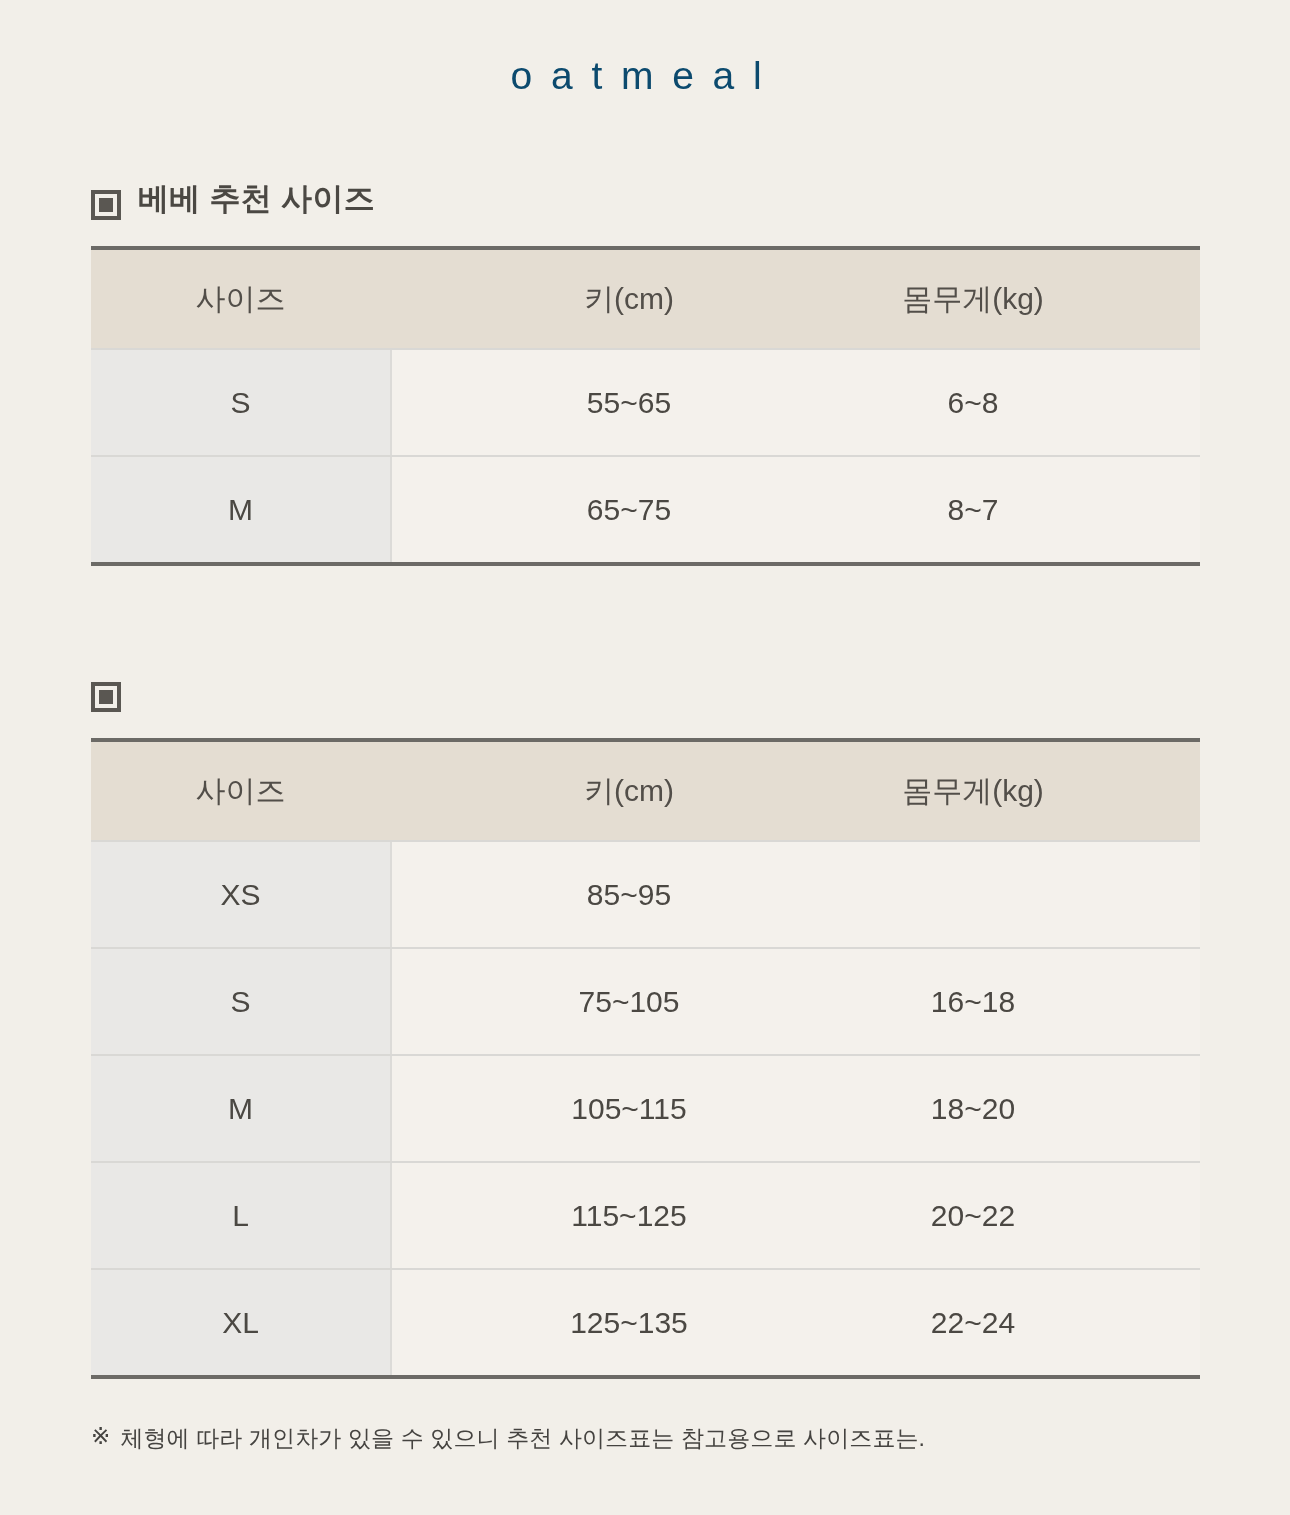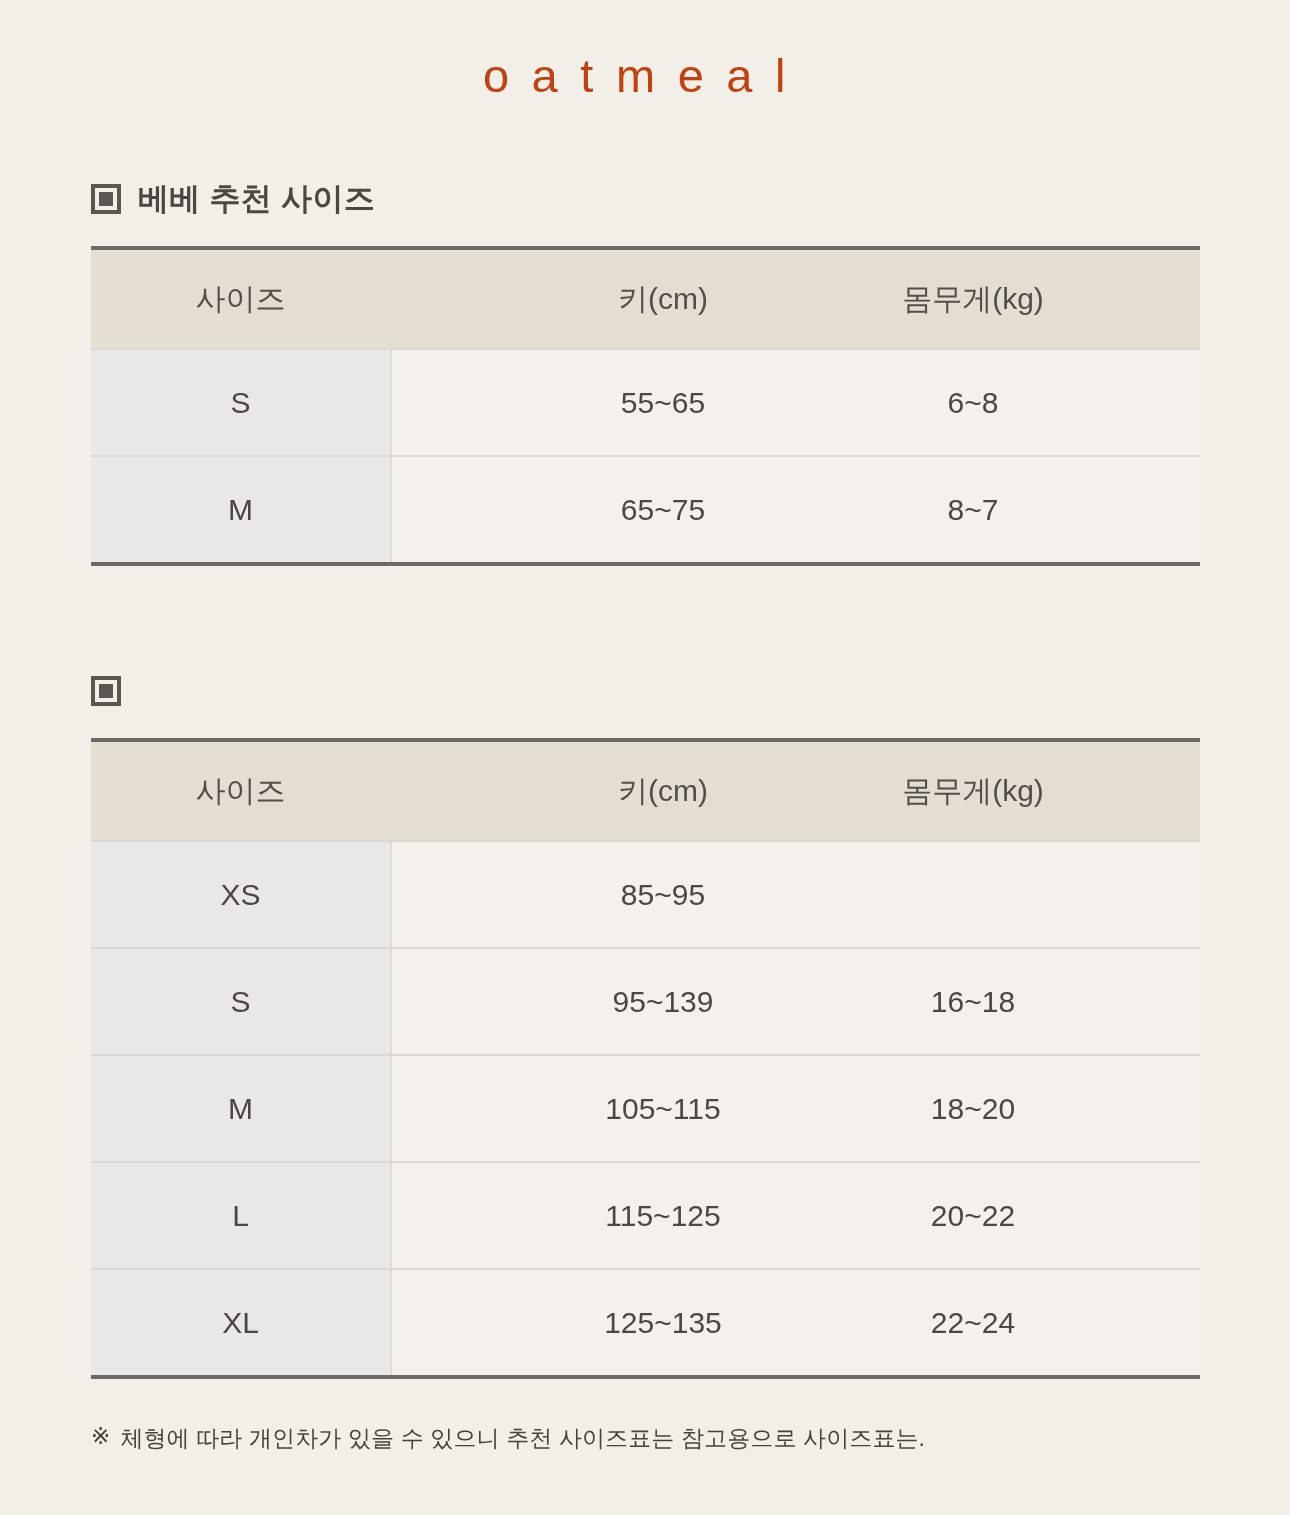--- a/index.html
+++ b/index.html
@@ -13,30 +13,30 @@
   .content {
     width: 1109px;
     margin-left: 91px;
   }
   
   .logo {
     margin-top: 46px;
     height: 60px;
     line-height: 60px;
     text-align: center;
-    font-size: 47px;
+    font-size: 39px;
     font-weight: 400;
     letter-spacing: 0.48em;
-    color: #c2410c;
+    color: #0c4a6e;
     white-space: nowrap;
   }
   
   .sec-title {
     display: flex;
-    align-items: center;
+    align-items: flex-end;
     gap: 17px;
     height: 42px;
   }
   .sec-title.first { margin-top: 72px; }
   .sec-title.second { margin-top: 104px; }
   .bullet {
     width: 22px;
     height: 22px;
     border: 4px solid #5a5752;
     display: inline-flex;
@@ -80,21 +80,21 @@
     display: flex;
     align-items: center;
     justify-content: center;
     font-size: 30px;
     font-weight: 400;
     color: #4b4843;
     white-space: nowrap;
   }
   .thead .cell { color: #524e49; }
   .c1 { left: 0; width: 299px; }
-  .c2 { left: 422px; width: 300px; }
+  .c2 { left: 388px; width: 300px; }
   .c3 { left: 732px; width: 300px; }
   .tbody .c1 {
     background: #e9e8e6;
     border-right: 2px solid #dcdbd8;
   }
   
   .footnote {
     margin-top: 44px;
     display: flex;
     align-items: flex-start;
@@ -144,21 +144,21 @@
           <div class="cell c1">사이즈</div>
           <div class="cell c2">키(cm)</div>
           <div class="cell c3">몸무게(kg)</div>
         </div>
         <div class="t-row tbody">
           <div class="cell c1">XS</div>
           <div class="cell c2">85~95</div>
         </div>
         <div class="t-row tbody">
           <div class="cell c1">S</div>
-          <div class="cell c2">95~139</div>
+          <div class="cell c2">75~105</div>
           <div class="cell c3">16~18</div>
         </div>
         <div class="t-row tbody">
           <div class="cell c1">M</div>
           <div class="cell c2">105~115</div>
           <div class="cell c3">18~20</div>
         </div>
         <div class="t-row tbody">
           <div class="cell c1">L</div>
           <div class="cell c2">115~125</div>

